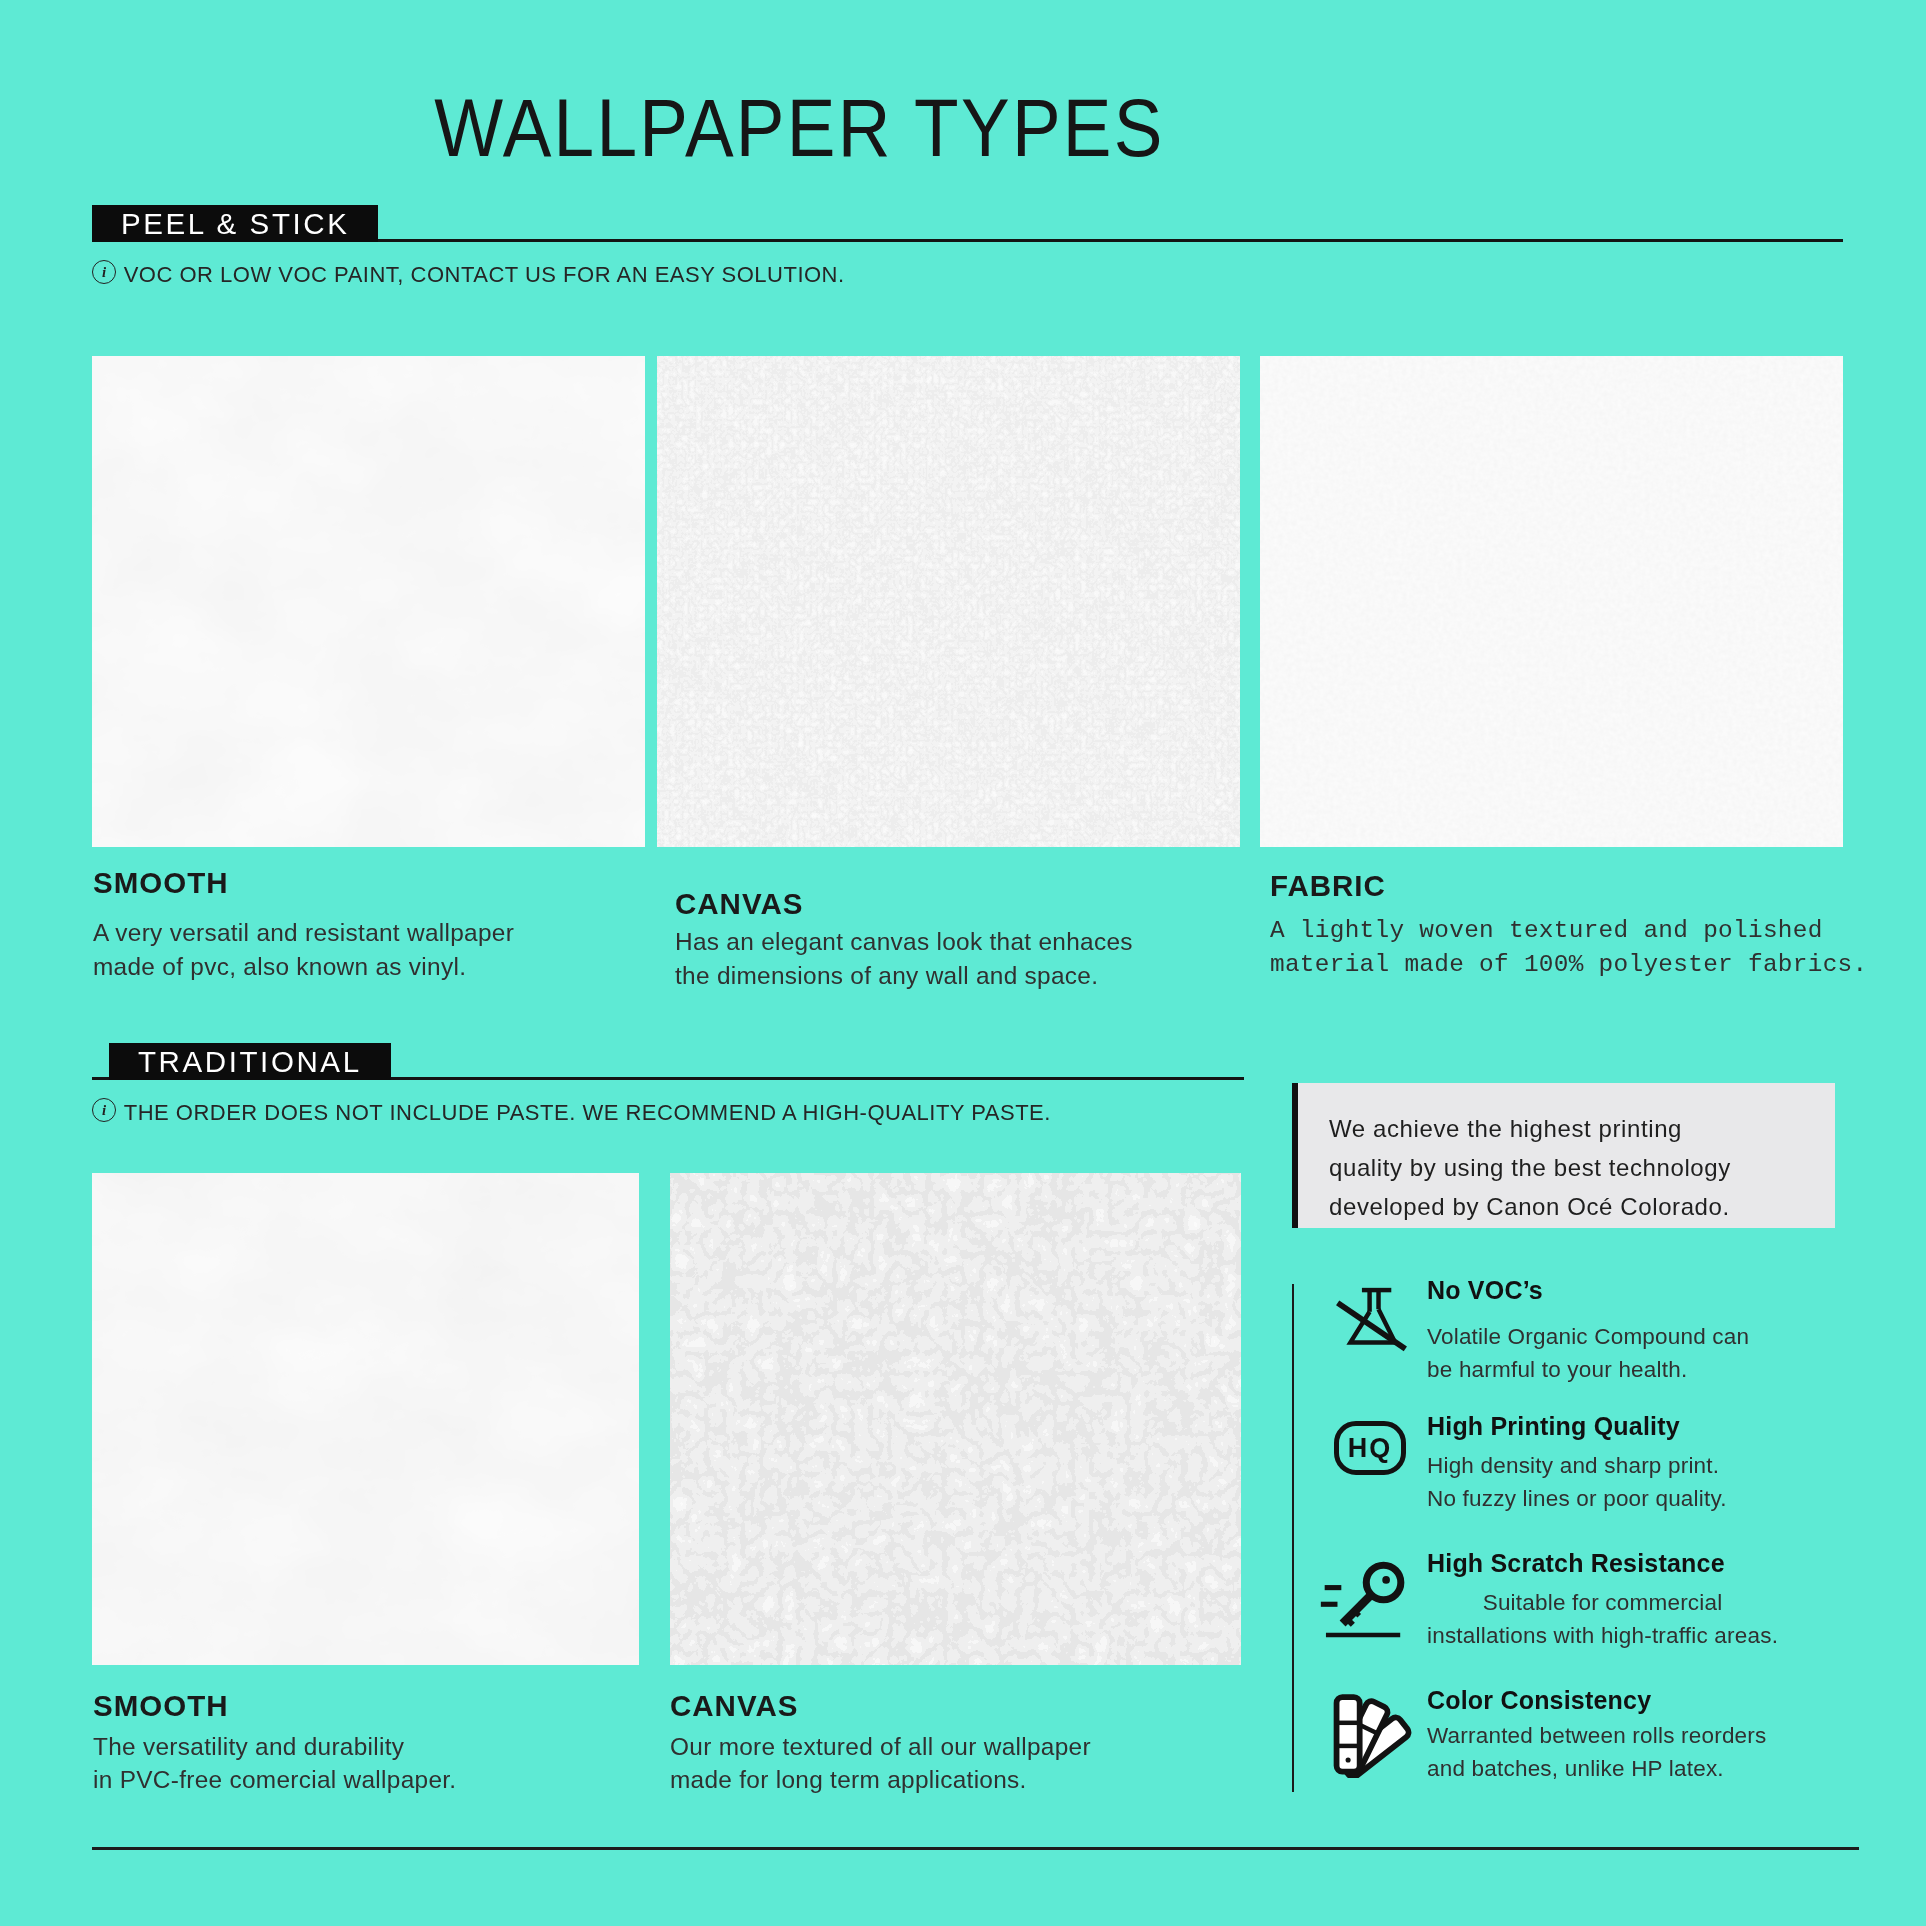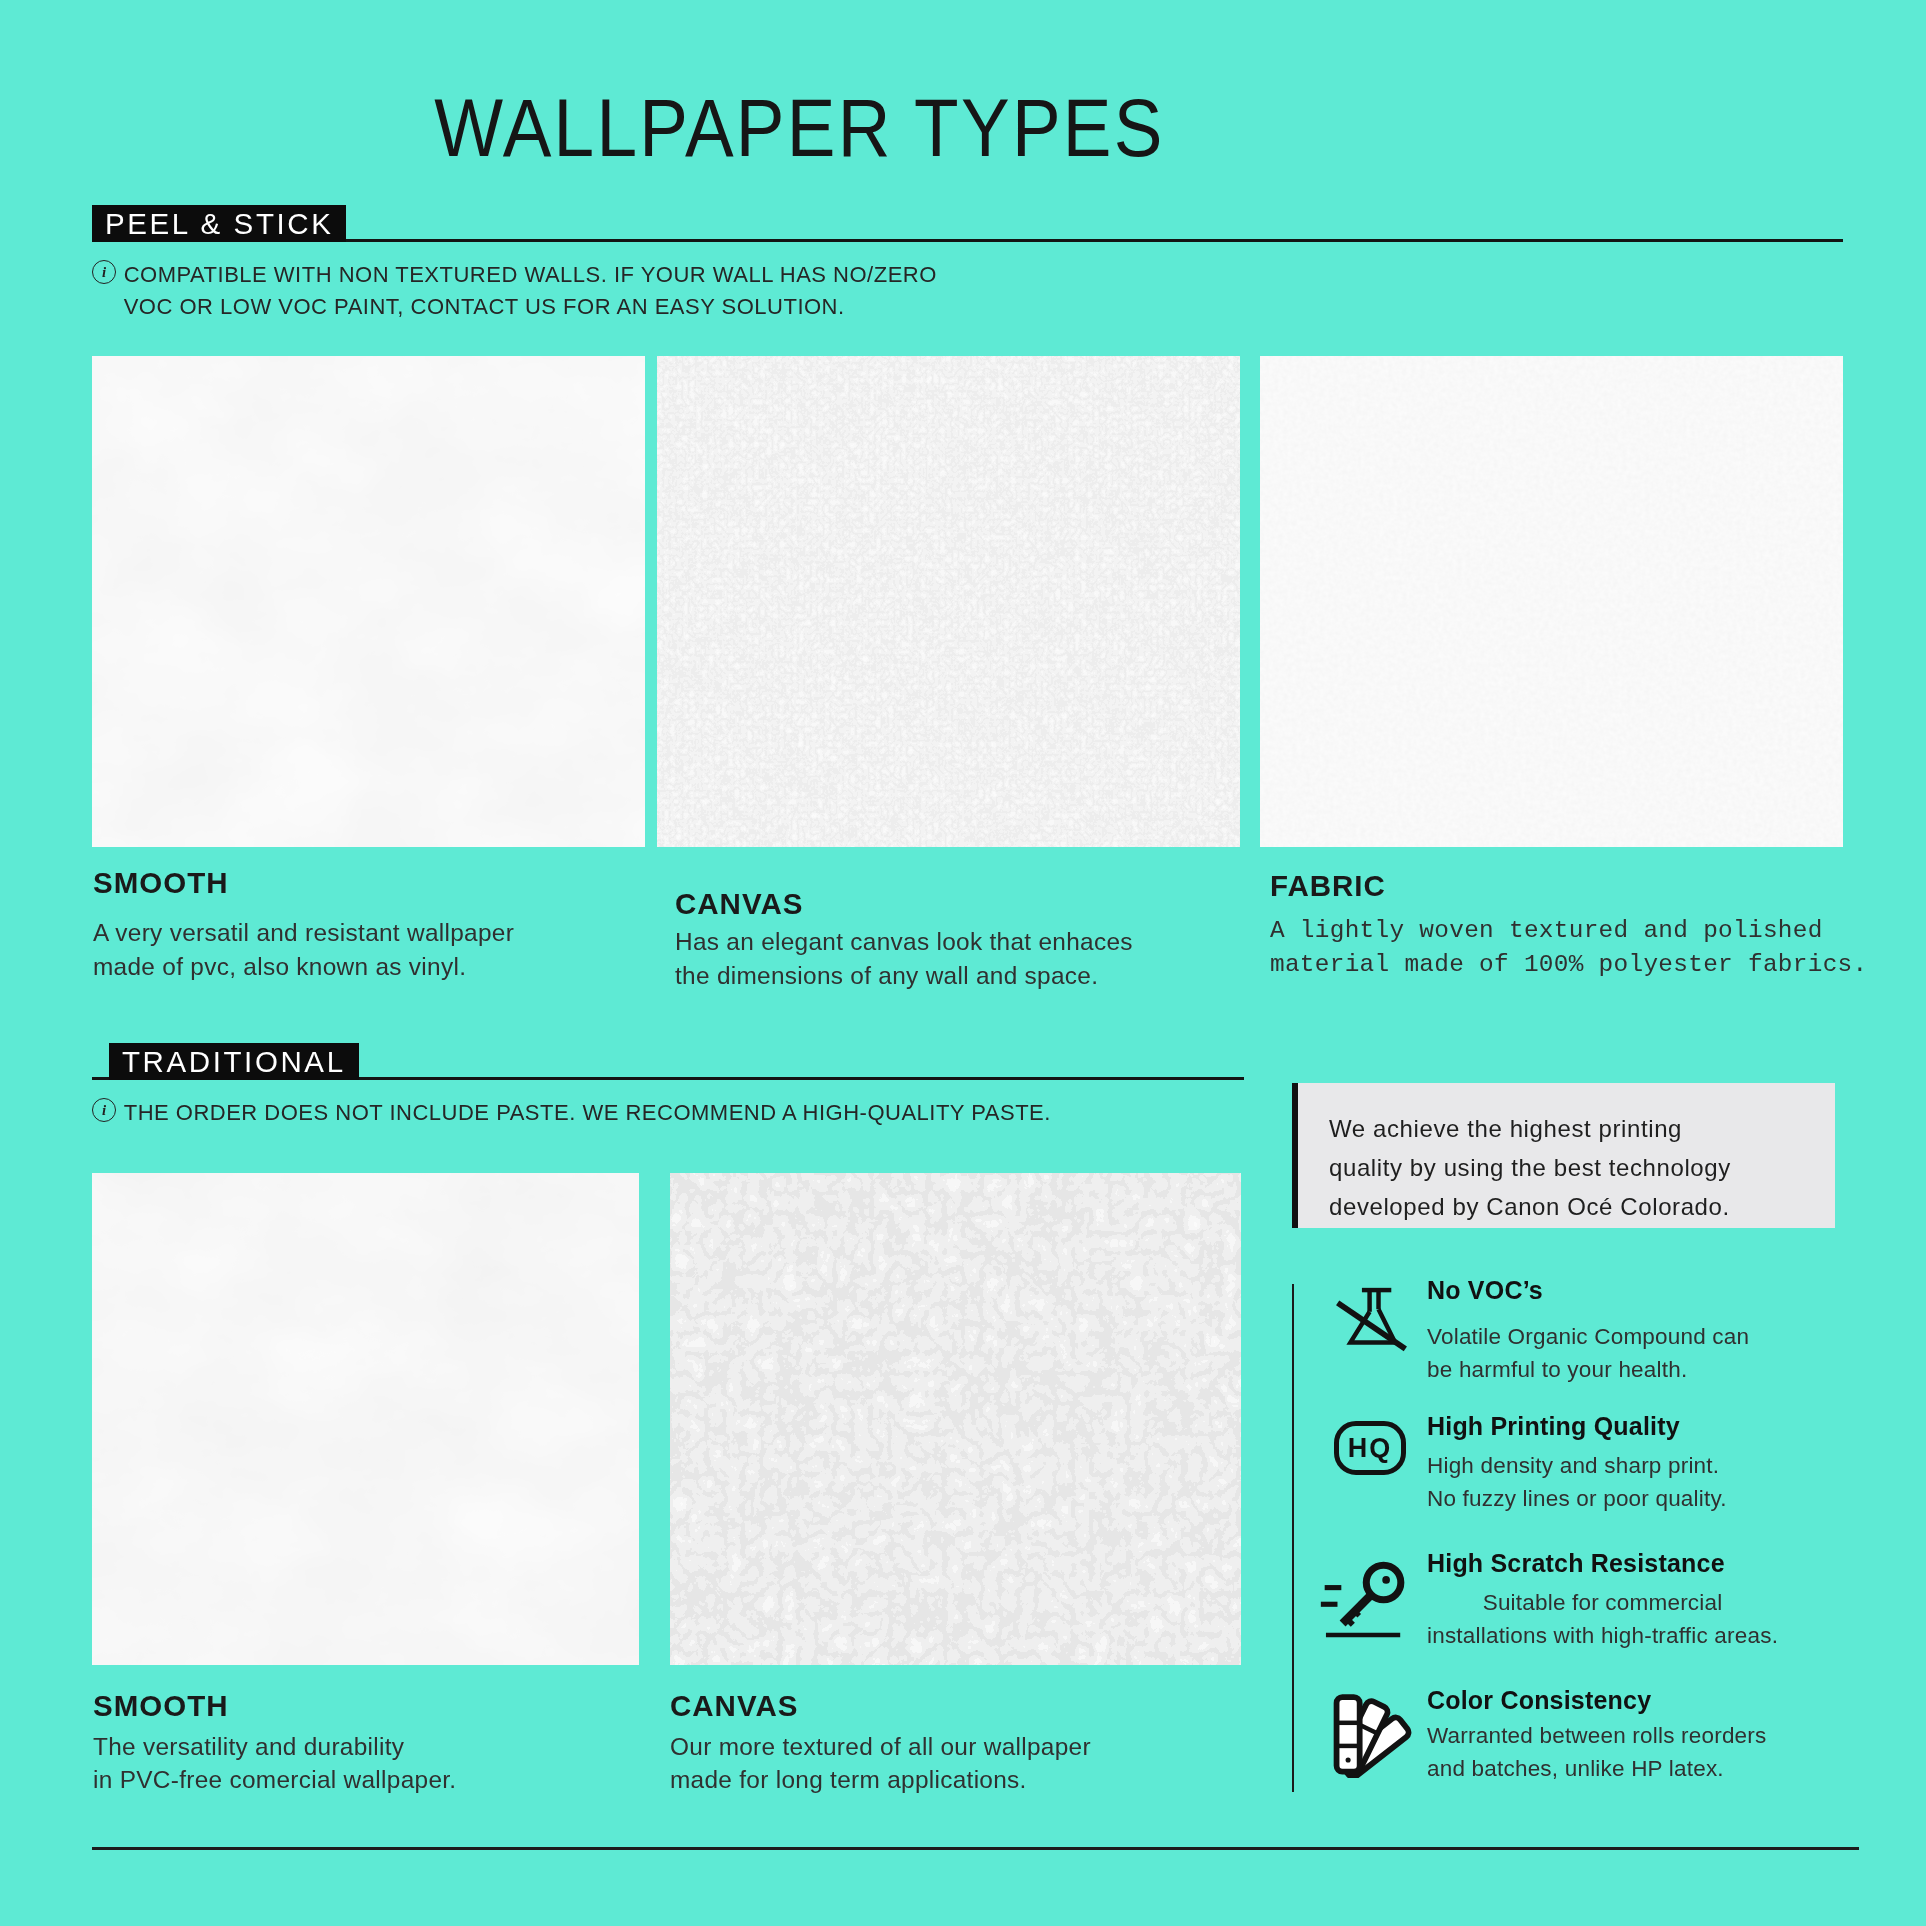--- a/index.html
+++ b/index.html
@@ -12,21 +12,21 @@
   
   .page-title{
     left:0;top:82px;width:1599px;text-align:center;
     font-size:81px;font-weight:400;letter-spacing:2.6px;color:#161616;
     transform:scaleX(0.9);transform-origin:50% 50%;white-space:nowrap;
   }
 
   
   .section-box{
     background:#0c0c0c;color:#ffffff;height:37px;line-height:37px;
-    padding:0 13px;font-size:29.5px;font-weight:500;letter-spacing:2.6px;white-space:nowrap;
+    padding:0 29px;font-size:29.5px;font-weight:500;letter-spacing:2.6px;white-space:nowrap;
   }
   .rule{background:#141414;height:3.2px;}
 
   
   .note{display:flex;align-items:flex-start;}
   .info-i{
     width:22px;height:22px;border:1.9px solid #222;border-radius:50%;
     display:flex;align-items:center;justify-content:center;flex:0 0 auto;
     font:italic 700 14.8px "Liberation Serif",serif;color:#222;margin-top:1.3px;
   }
@@ -118,21 +118,20 @@
 <div class="canvas">
 
   <div class="abs page-title">WALLPAPER TYPES</div>
 
   <div class="abs rule" style="left:92px;top:239px;width:1751px;"></div>
   <div class="abs section-box" style="left:92px;top:205px;">PEEL &amp; STICK</div>
 
   <div class="abs note" style="left:92px;top:259px;">
     <span class="info-i">i</span>
     <span class="note-text">
-      <span style="display:block">COMPATIBLE WITH NON TEXTURED WALLS. IF YOUR WALL HAS NO/ZERO</span>
       <span style="display:block">VOC OR LOW VOC PAINT, CONTACT US FOR AN EASY SOLUTION.</span>
     </span>
   </div>
 
   <div class="abs swatch" style="left:92px;top:356px;width:553px;height:491px;background:#f0f0f0;">
     <svg viewBox="0 0 862 765" width="553" height="491">
         <rect width="100%" height="100%" filter="url(#texSmooth1)"></rect>
       </svg>
   </div>
   <div class="abs swatch" style="left:657px;top:356px;width:583px;height:491px;background:#f0efed;">

